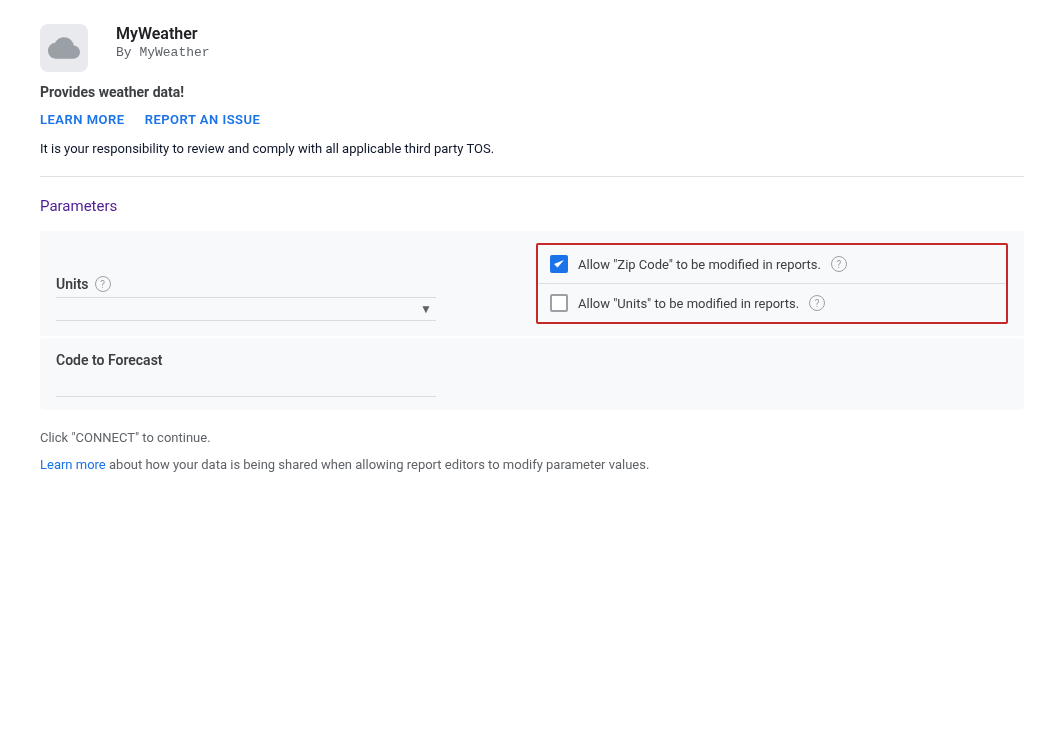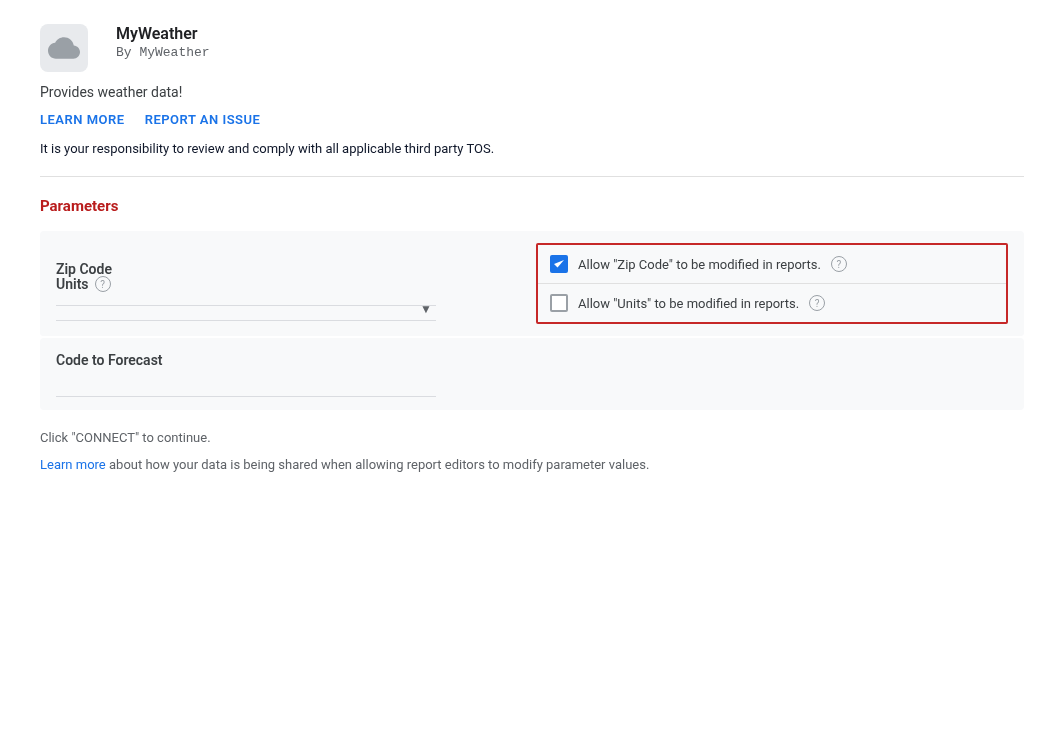--- a/index.html
+++ b/index.html
@@ -58,20 +58,21 @@
       font-size: 13px;
       color: #5f6368;
       font-family: Liberation Mono, monospace;
     }
 
     .app-description {
       font-size: 14px;
       color: #3c4043;
       margin-bottom: 12px;
       margin-top: 4px;
+      font-weight: bold;
     }
 
     .app-links {
       display: flex;
       gap: 20px;
       margin-bottom: 14px;
     }
 
     .app-link {
       font-size: 13px;
@@ -91,22 +92,22 @@
 
     .divider {
       border: none;
       border-top: 1px solid #e0e0e0;
       margin: 20px 0;
     }
 
     
     .parameters-title {
       font-size: 15px;
-      font-weight: 700;
-      color: #b91c1c;
+      font-weight: 400;
+      color: #4c1d95;
       margin-bottom: 16px;
     }
 
     .parameter-label-row {
       display: flex;
       align-items: center;
       gap: 6px;
     }
 
     .parameter-label {
@@ -228,23 +229,20 @@
 
   <p class="tos-text">It is your responsibility to review and comply with all applicable third party TOS.</p>
 
   <hr class="divider">
 
   <div>
     <h2 class="parameters-title">Parameters</h2>
 
     <div style="background:#f8f9fa; border-radius:4px; margin-bottom:2px; display:flex; align-items:center; padding:12px 16px; min-height:72px;">
       <div style="flex:0 0 460px;">
-        <div class="parameter-label-row">
-          <span class="parameter-label">Zip Code</span>
-        </div>
         <div class="parameter-input-wrapper">
           <input class="parameter-input" type="text" style="">
         </div>
       </div>
 
       <div style="flex:1; padding-left:20px; display:flex; align-items:center;">
         <div style="border:2.5px solid #c62828; background:#f8f9fa; border-radius:2px; width:100%; padding:0;">
 
           <div style="display:flex; align-items:center; gap:10px; padding:10px 12px; background:#f8f9fa;">
             <div class="checkbox-checked">

